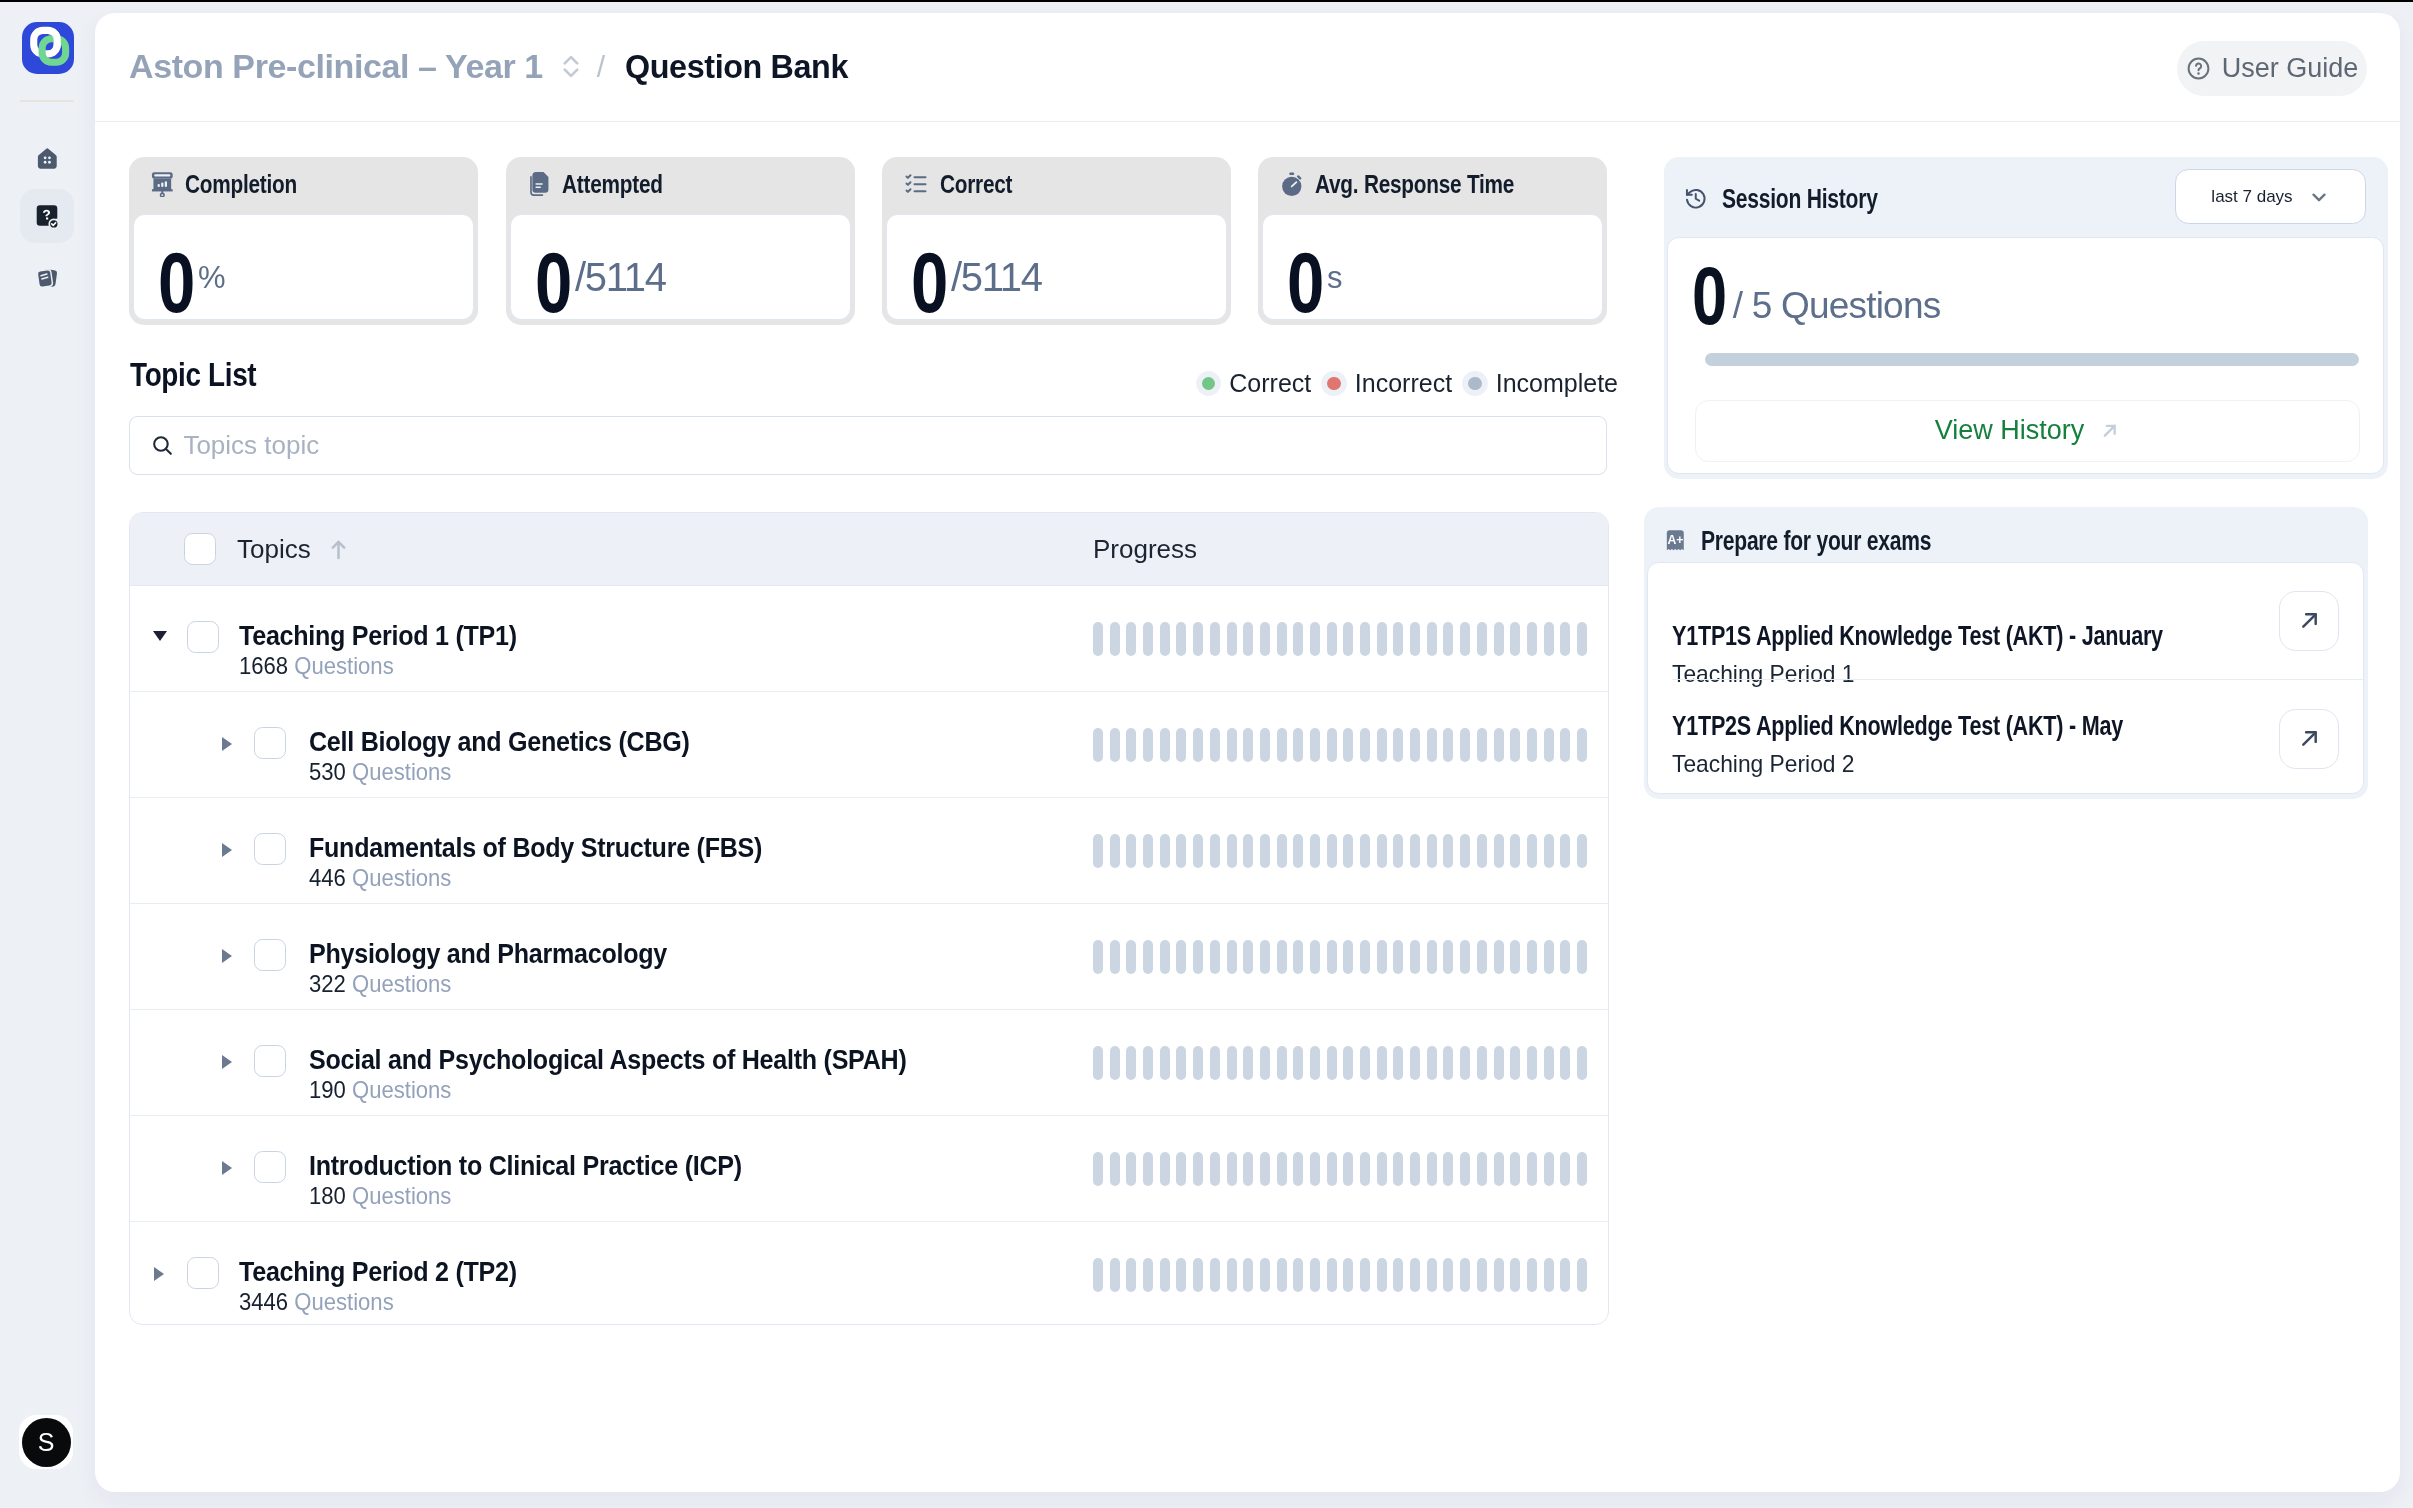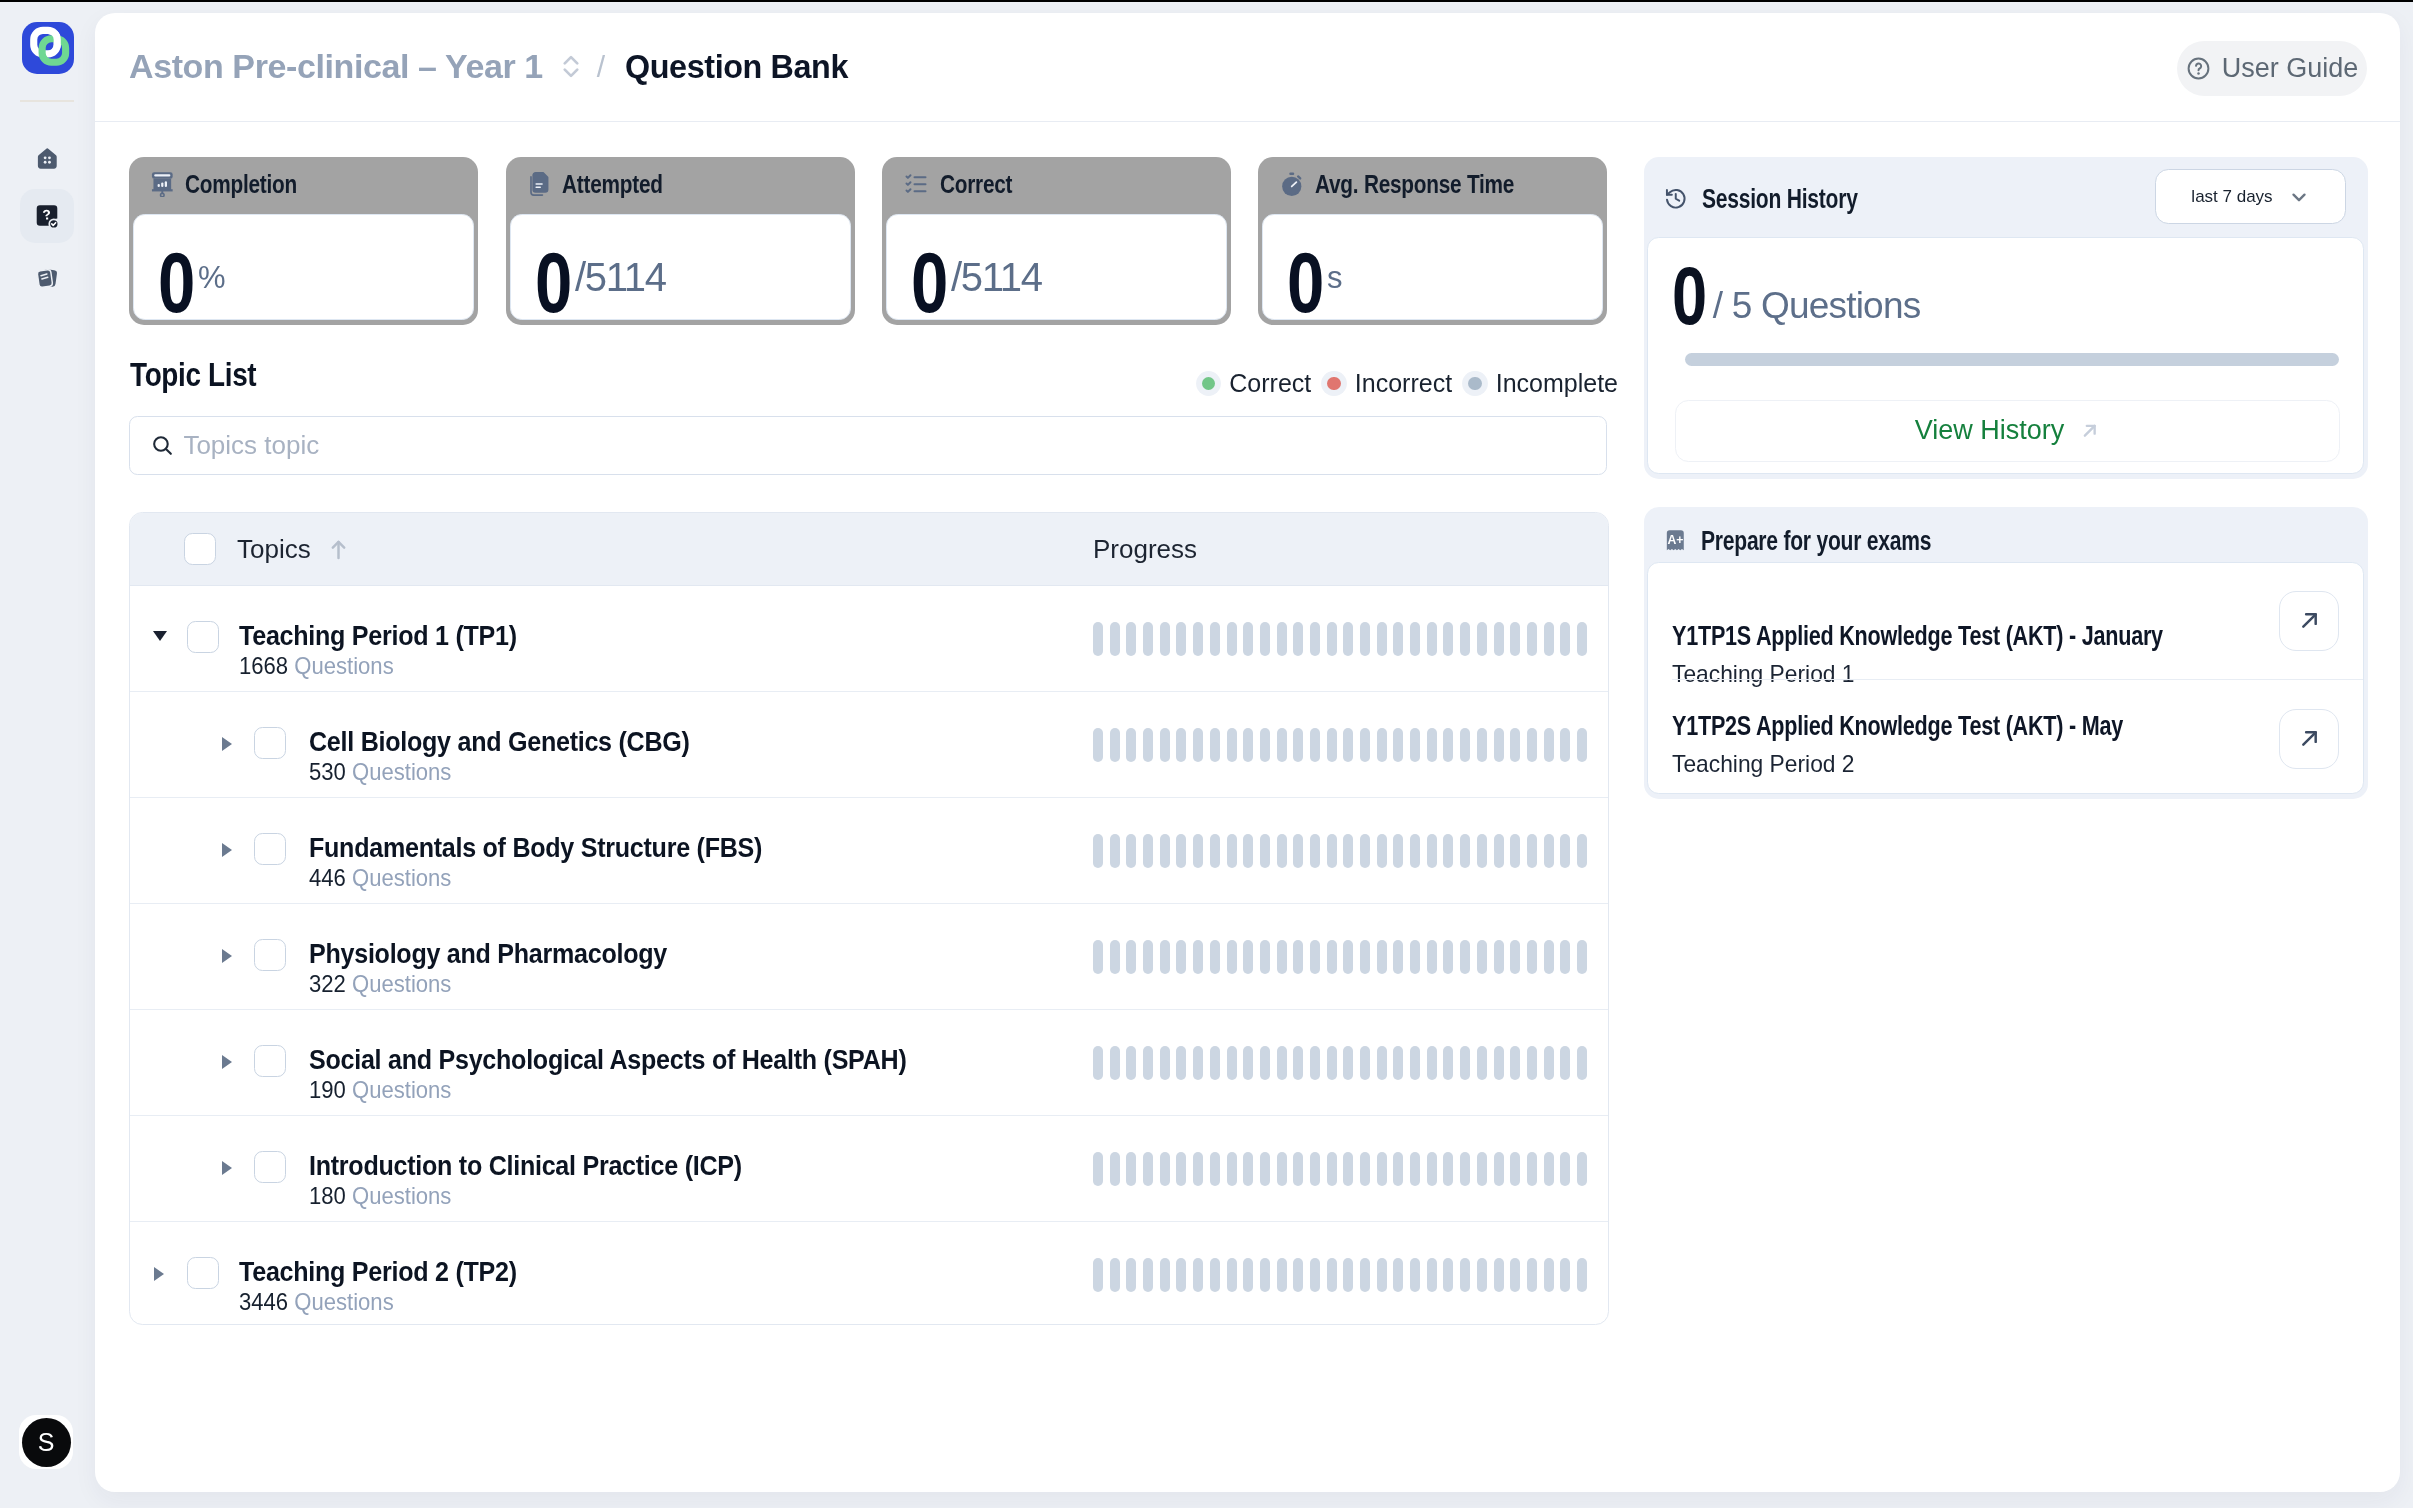--- a/index.html
+++ b/index.html
@@ -21,21 +21,21 @@
 
   
   .crumbs { left:34px; top:27px; height:54px; display:flex; align-items:center; }
   .crumb1 { color:#95a3b8; font-size:34px; font-weight:bold; letter-spacing:-0.4px; }
   .crumb2 { color:#0d1526; font-size:34px; font-weight:bold; letter-spacing:-0.4px; transform:scaleX(0.95); transform-origin:left center; }
   .slash { color:#b9c2cf; font-size:30px; font-weight:400; margin:0 20px 0 15px; }
   .guide { left:2082px; top:28px; width:190px; height:55px; border-radius:28px; background:#f2f3f5; display:flex; align-items:center; justify-content:center; gap:11px; color:#5d6874; font-size:27px; }
   .hdrdiv { left:0; top:108px; width:2305px; height:0.8px; background:#e8ecf3; }
 
   
-  .stat { top:144px; width:349px; height:168px; background:#a3a3a3; border-radius:15px; }
+  .stat { top:144px; width:349px; height:168px; background:#e5e5e5; border-radius:15px; }
   .stat-h { position:absolute; left:22px; top:16px; height:23.5px; display:flex; align-items:center; gap:11.7px; }
   .stat-h span { font-size:26px; font-weight:600; color:#121c2b; letter-spacing:-0.3px; transform:scaleX(0.8); transform-origin:left center; display:inline-block; }
   .stat-in { position:absolute; left:4.2px; top:57px; width:341px; height:106px; background:#fff; border:0.8px solid #dee7f2; border-radius:11.7px; }
   .stat-num { position:absolute; left:23.5px; top:0; height:106px; display:flex; align-items:center; }
   .big0 { font-size:86px; font-weight:bold; color:#081022; letter-spacing:-0.8px; line-height:1; transform:translateY(14.2px) scaleX(0.78); transform-origin:left center; display:inline-block; }
   .unit { color:#5c6e89; margin-left:-6.7px; transform:translateY(10px); }
   .u40 { font-size:31px; }
   .u48 { font-size:40px; letter-spacing:-1.3px; }
 
   
@@ -547,21 +547,21 @@
           <i></i>
           <i></i>
           <i></i>
           <i></i>
           <i></i>
           <i></i>
         </div>
     </div>
   </div>
 
-  <div class="abs rcard" style="top:144px; height:322px;">
+  <div class="abs rcard" style="top:144px; height:322px;margin-left:20px;">
     <div class="rhead" style="top:27px;">
       <svg width="23.5" height="23.5" viewBox="0 0 24 24" fill="none" stroke="#44536b" stroke-width="2" stroke-linecap="round" stroke-linejoin="round">
           <path d="M3 3v5h5"></path>
           <path d="M3.05 13A9 9 0 1 0 6 5.3L3 8"></path>
           <path d="M12 7v5l3.5 2"></path>
         </svg>
       <span>Session History</span>
     </div>
     <div class="drop">
       <span>last 7 days</span>

